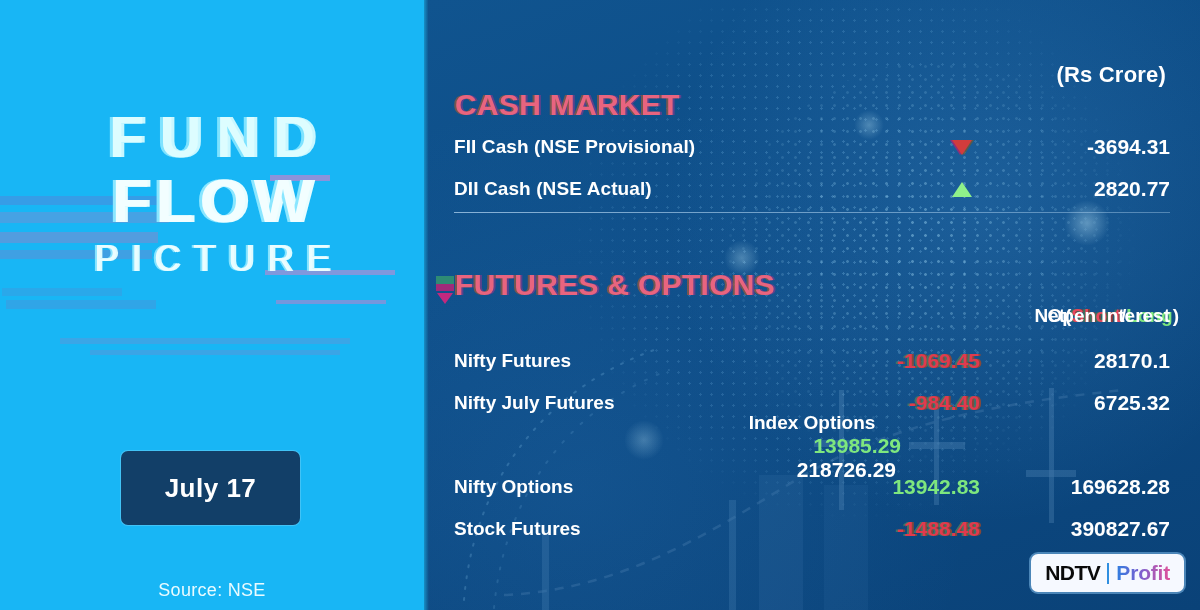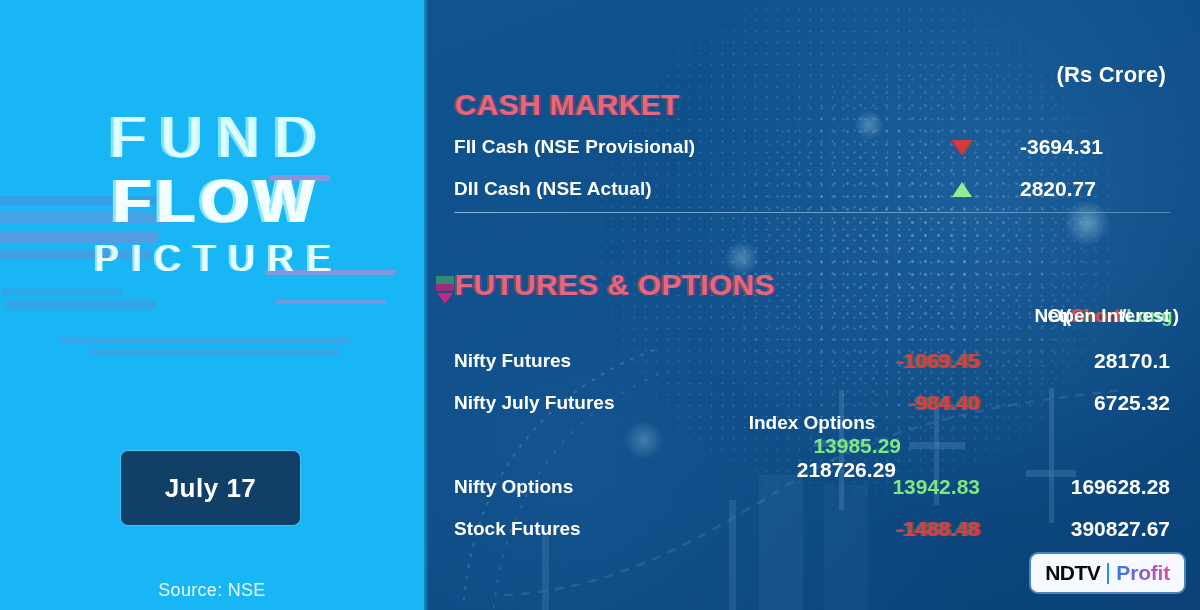--- a/index.html
+++ b/index.html
@@ -25,21 +25,21 @@
   .gb7{left:270px;top:175px;width:60px;height:6px;background:#ff6fbf;opacity:.5;}
   .gb8{left:265px;top:270px;width:130px;height:5px;background:#ff74c0;opacity:.45;}
   .gb9{left:276px;top:300px;width:110px;height:4px;background:#ff6ab8;opacity:.4;}
   .gb10{left:60px;top:338px;width:290px;height:6px;background:#6d8ed2;opacity:.4;}
   .gb11{left:90px;top:350px;width:250px;height:5px;background:#7a86cb;opacity:.35;}
 
   .title-block{
     position:absolute;left:0;top:108px;width:424px;text-align:center;
   }
   .t-fund{
-    font-size:58px;letter-spacing:15px;font-weight:400;color:#ddfdff;
+    font-size:58px;letter-spacing:15px;font-weight:700;color:#ddfdff;
     line-height:1;text-shadow:-3px 0 #7fe3ff, 3px 0 #c9f7ff;
     padding-left:15px;
   }
   .t-flow{
     font-size:62px;letter-spacing:6px;font-weight:800;color:#f2feff;
     line-height:1.05;margin-top:2px;
     text-shadow:-3px 0 #8ae6ff, 3px 0 #e8fdff;
     padding-left:6px;
   }
   .t-picture{
@@ -120,21 +120,21 @@
 
   .cash-row{
     position:absolute;left:30px;width:716px;height:34px;
     display:flex;align-items:center;gap:28px;
   }
   .cash-row .lbl{
     flex:1;color:#ffffff;font-size:19px;font-weight:700;letter-spacing:.1px;
   }
   .cash-row .arrow-cell{width:60px;display:flex;justify-content:center;align-items:center;}
   .cash-row .val{
-    width:150px;color:#ffffff;font-size:21px;font-weight:700;
+    width:150px;text-align:right;color:#ffffff;font-size:21px;font-weight:700;
   }
   .arr-down{
     width:0;height:0;border-left:10px solid transparent;border-right:10px solid transparent;
     border-top:15px solid #d23c3c;
     filter:drop-shadow(-2px 0 rgba(160,40,120,.85)) drop-shadow(2px 0 rgba(120,90,40,.7));
   }
   .arr-up{
     width:0;height:0;border-left:10px solid transparent;border-right:10px solid transparent;
     border-bottom:15px solid #8ef08a;
   }

